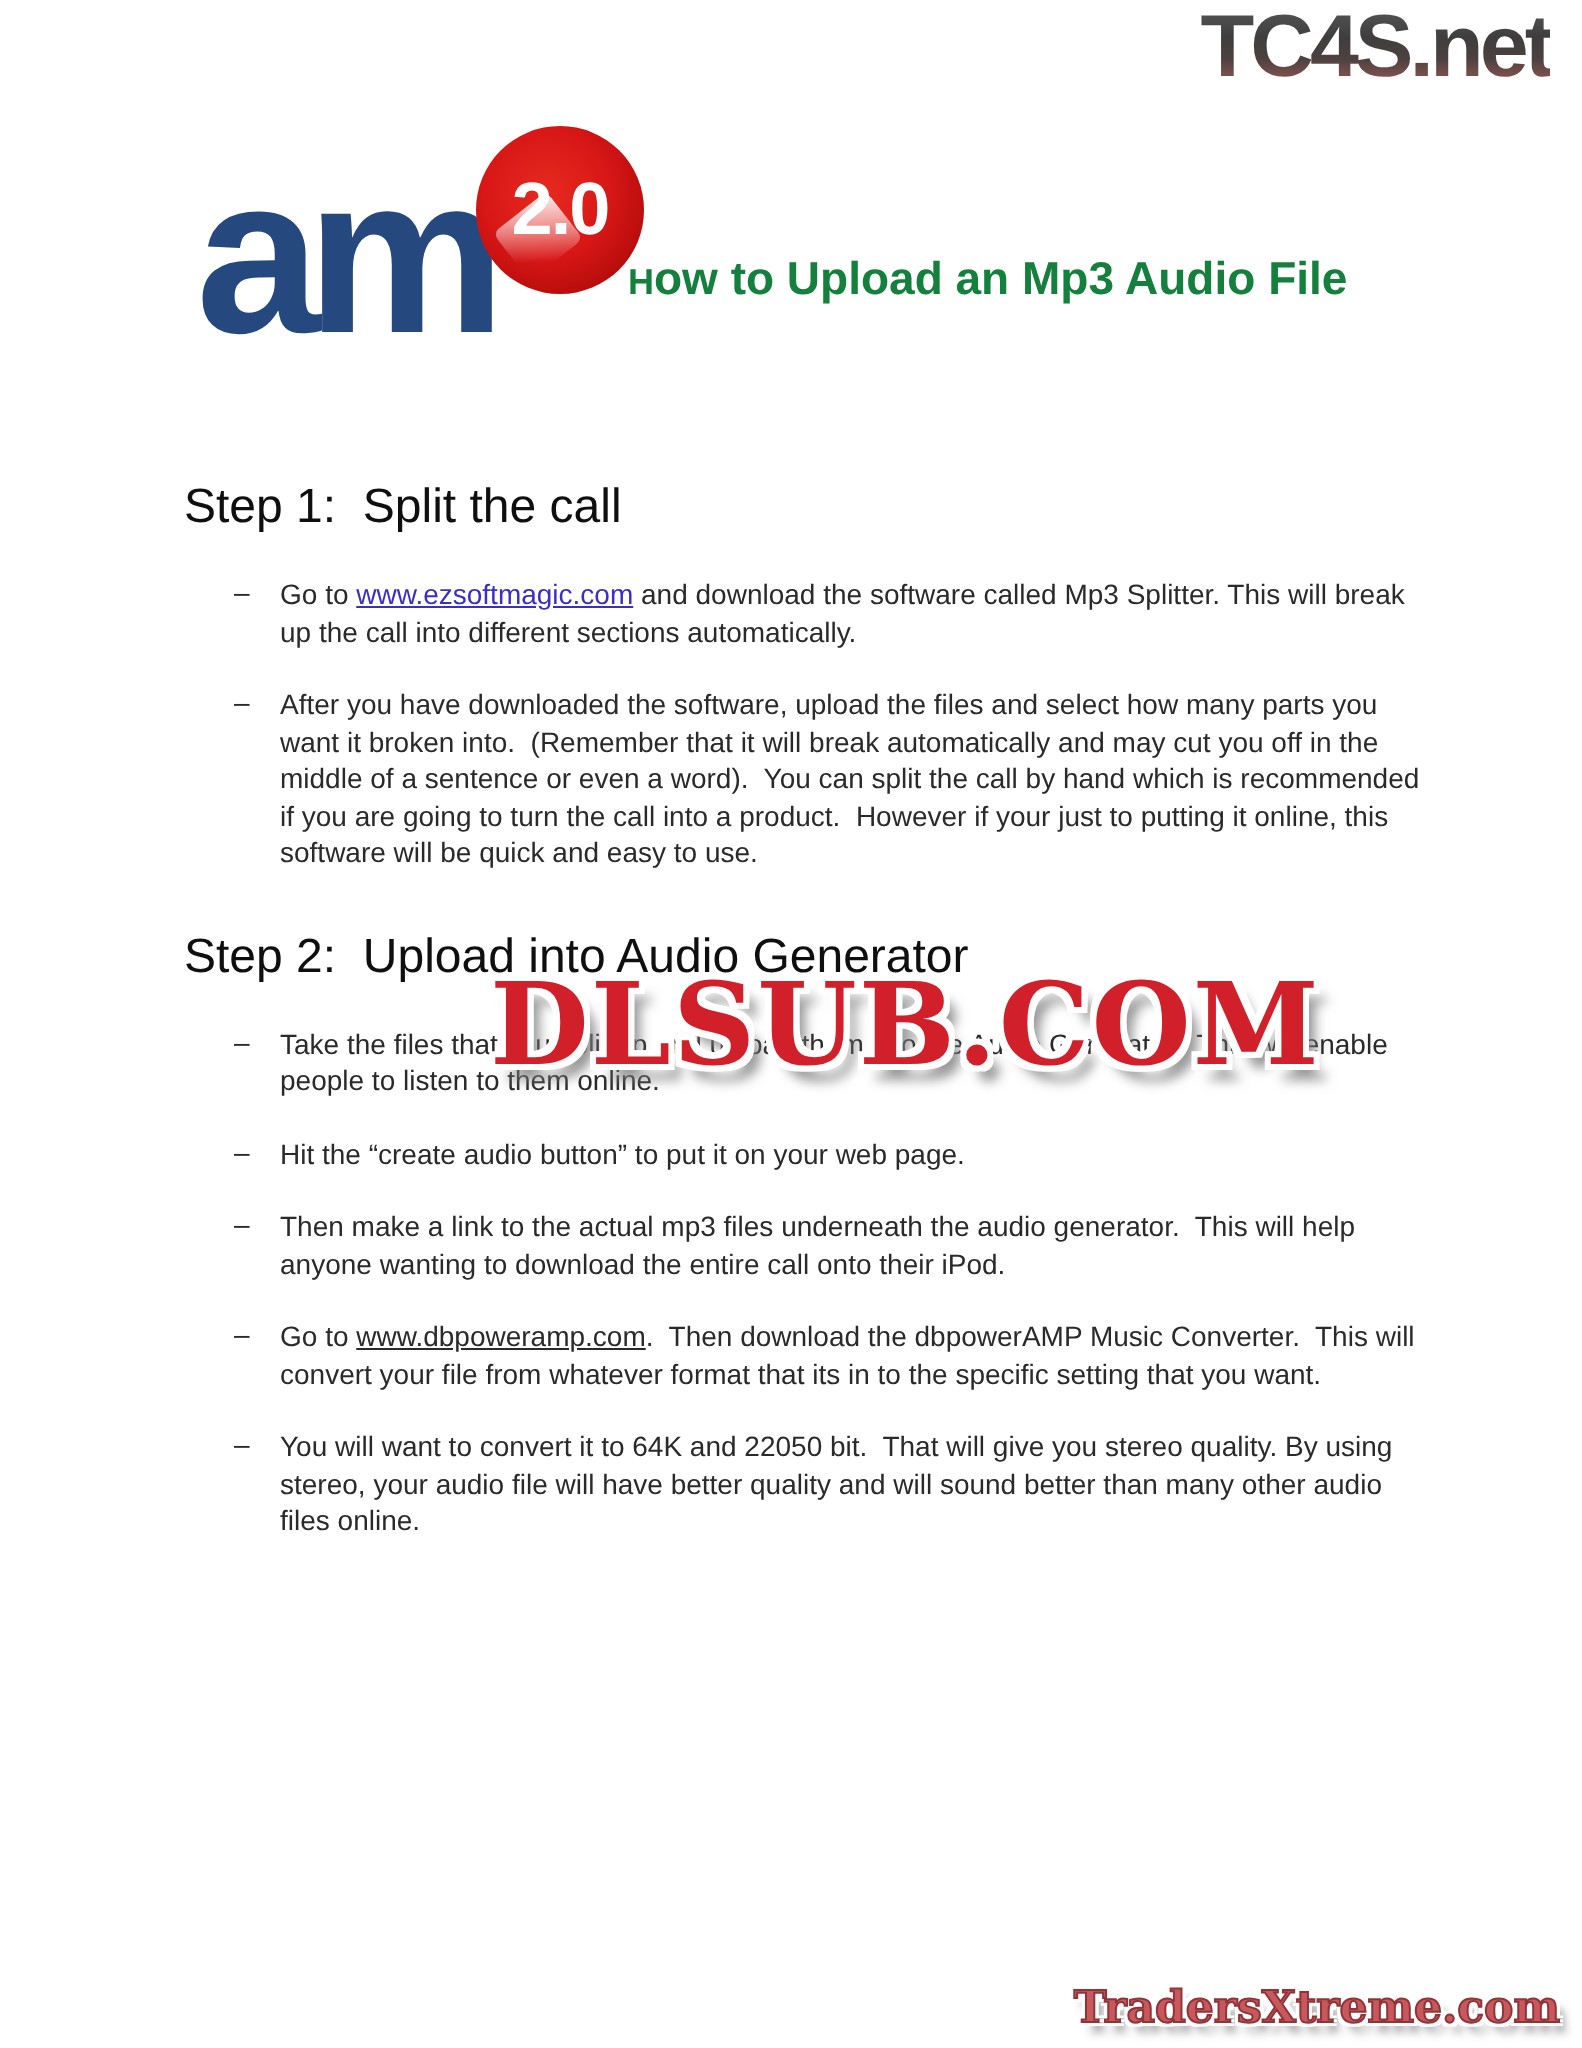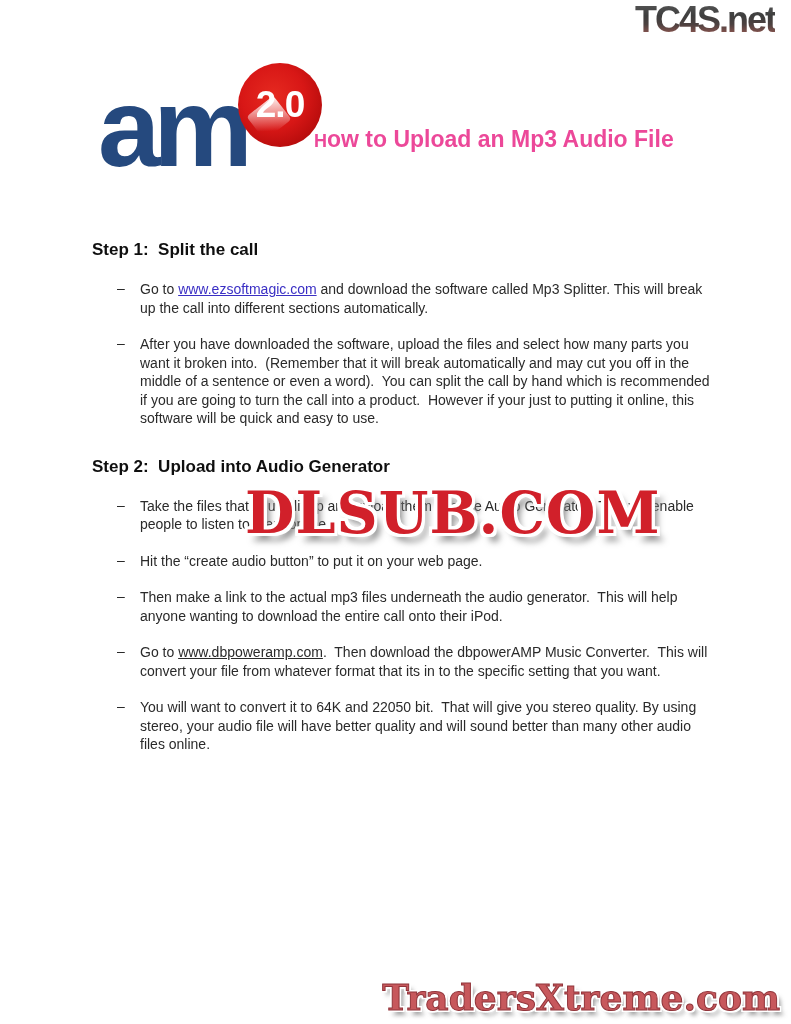--- a/index.html
+++ b/index.html
@@ -10,21 +10,21 @@
     background: #ffffff;
     font-family: "Liberation Sans", sans-serif;
     overflow: hidden;
   }
 
   
   .tc4s {
     position: absolute;
     top: 2px;
     right: 16px;
-    font-size: 36px;
+    font-size: 44px;
     font-weight: bold;
     letter-spacing: -2px;
     line-height: 1;
     background: linear-gradient(180deg, #585858 0%, #3e3e3e 38%, #4c4140 62%, #8e5650 90%, #9a625a 100%);
     -webkit-background-clip: text;
     background-clip: text;
     color: transparent;
     -webkit-text-fill-color: transparent;
   }
 
@@ -63,36 +63,36 @@
     font-weight: bold;
     letter-spacing: -1px;
   }
 
   
   .title {
     position: absolute;
     left: 314px; top: 126px;
     font-size: 23px;
     font-weight: bold;
-    color: #ec4899;
+    color: #15803d;
     letter-spacing: 0px;
     white-space: pre;
   }
   .title .first { font-size: 18px; }
 
   
   .content {
     position: absolute;
     left: 92px; top: 240px;
     width: 618px;
     color: #2a2a2a;
   }
   .step-heading {
-    font-size: 17px;
-    font-weight: bold;
+    font-size: 24px;
+    font-weight: normal;
     color: #0f0f0f;
     margin: 29px 0 20px 0;
     white-space: pre-wrap;
   }
   .section:first-child .step-heading { margin-top: 0; }
   ul.bullets { list-style: none; margin: 0; padding: 0; }
   ul.bullets li {
     position: relative;
     padding-left: 48px;
     margin-bottom: 18px;
@@ -119,21 +119,21 @@
       -3px 0 0 #ffffff, 3px 0 0 #ffffff, 0 -3px 0 #ffffff, 0 3px 0 #ffffff,
       6px 8px 6px rgba(125,125,125,0.8);
   }
 
   
   .traders {
     position: absolute;
     right: 11px; bottom: 9px;
     font-family: "DejaVu Serif", serif;
     font-weight: bold;
-    font-size: 36px;
+    font-size: 22px;
     line-height: 1;
     color: #c7585c;
     -webkit-text-stroke: 1px #913joke;
     -webkit-text-stroke: 1px #91343a;
     text-shadow:
       -2px -2px 0 #ffffff, 2px -2px 0 #ffffff, -2px 2px 0 #ffffff, 2px 2px 0 #ffffff,
       -2px 0 0 #ffffff, 2px 0 0 #ffffff, 0 -2px 0 #ffffff, 0 2px 0 #ffffff,
       4px 5px 4px rgba(140,140,140,0.85);
     margin-top: 36px;
   }

